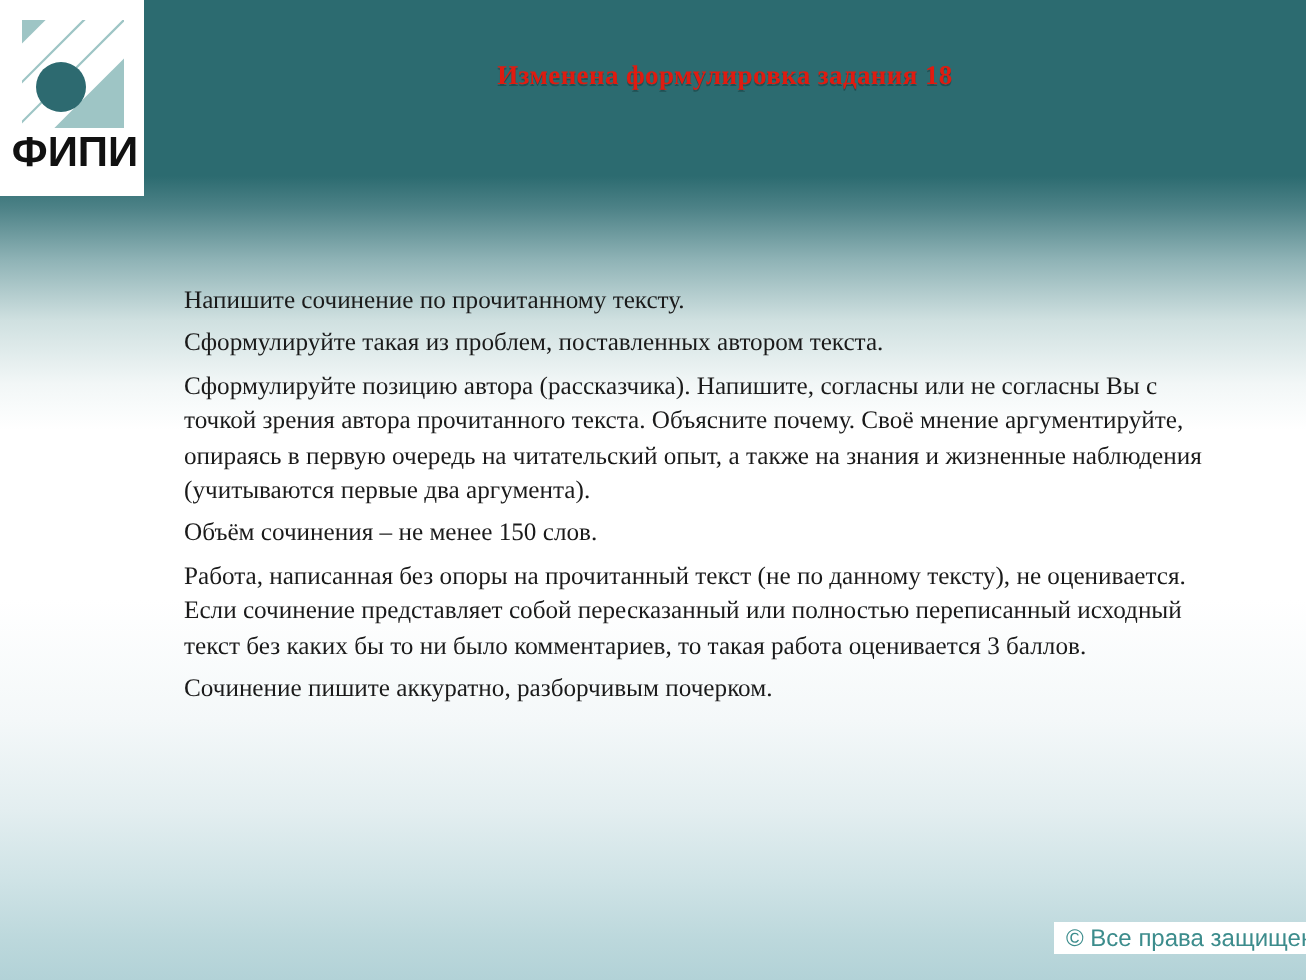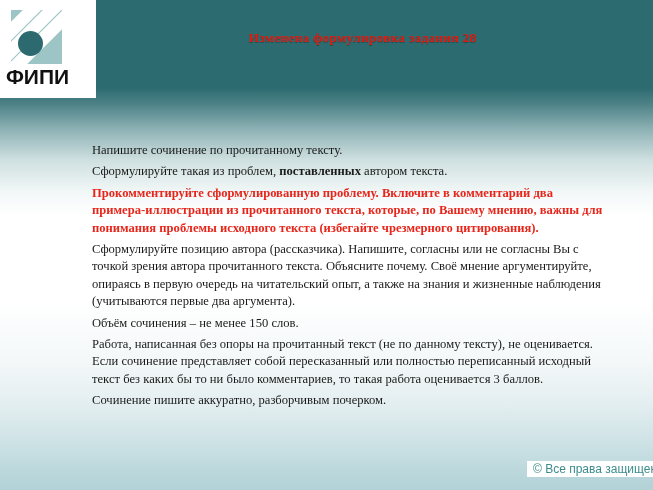--- a/index.html
+++ b/index.html
@@ -32,21 +32,21 @@
         #bcd8dc 470px,
         #b2d2d7 490px);
     overflow: hidden;
   }
 
   
   #logo-box {
     position: absolute;
     left: 0px;
     top: 0px;
-    width: 96px;
+    width: 72px;
     height: 98px;
     background: #ffffff;
   }
   #logo-mark {
     position: absolute;
     left: 11px;
     top: 10px;
     width: 55px;
     height: 54px;
     background: #9ec5c5;
@@ -121,21 +121,21 @@
     color: #1a1a1a;
   }
   #body-text p {
     margin: 4px;
   }
   #body-text .red {
     color: #e8251a;
     font-weight: bold;
   }
   #body-text b {
-    font-weight: bold;
+    font-weight: normal;
   }
 
   
   #footer-badge {
     position: absolute;
     left: 527px;
     top: 461px;
     padding: 2px 6px 2px 6px;
     background: #ffffff;
     color: #3c8c8c;
@@ -154,26 +154,25 @@
     <div id="logo-mark">
       <div class="stripe s1"></div>
       <div class="stripe s2"></div>
       <div class="stripe s3"></div>
       <div id="logo-dot"></div>
       <div id="logo-right-edge"></div>
     </div>
     <div id="logo-text">ФИПИ</div>
   </div>
 
-  <div id="title">Изменена формулировка задания 28</div>
+  <div id="title">Изменена формулировка задания 18</div>
 
   <div id="body-text">
     <p>Напишите сочинение по прочитанному тексту.</p>
     <p><span>Сформулируйте такая из проблем, </span><b>поставленных</b><span> автором текста.</span></p>
-    <p class="red">Прокомментируйте сформулированную проблему. Включите в комментарий два примера-иллюстрации из прочитанного текста, которые, по Вашему мнению, важны для понимания проблемы исходного текста (избегайте чрезмерного цитирования).</p>
     <p>Сформулируйте позицию автора (рассказчика). Напишите, согласны или не согласны Вы с точкой зрения автора прочитанного текста. Объясните почему. Своё мнение аргументируйте, опираясь в первую очередь на читательский опыт, а также на знания и жизненные наблюдения (учитываются первые два аргумента).</p>
     <p>Объём сочинения – не менее 150 слов.</p>
     <p>Работа, написанная без опоры на прочитанный текст (не по данному тексту), не оценивается. Если сочинение представляет собой пересказанный или полностью переписанный исходный текст без каких бы то ни было комментариев, то такая работа оценивается 3 баллов.</p>
     <p>Сочинение пишите аккуратно, разборчивым почерком.</p>
   </div>
 
   <div id="footer-badge">© Все права защищены</div>
 
 </div>
 

